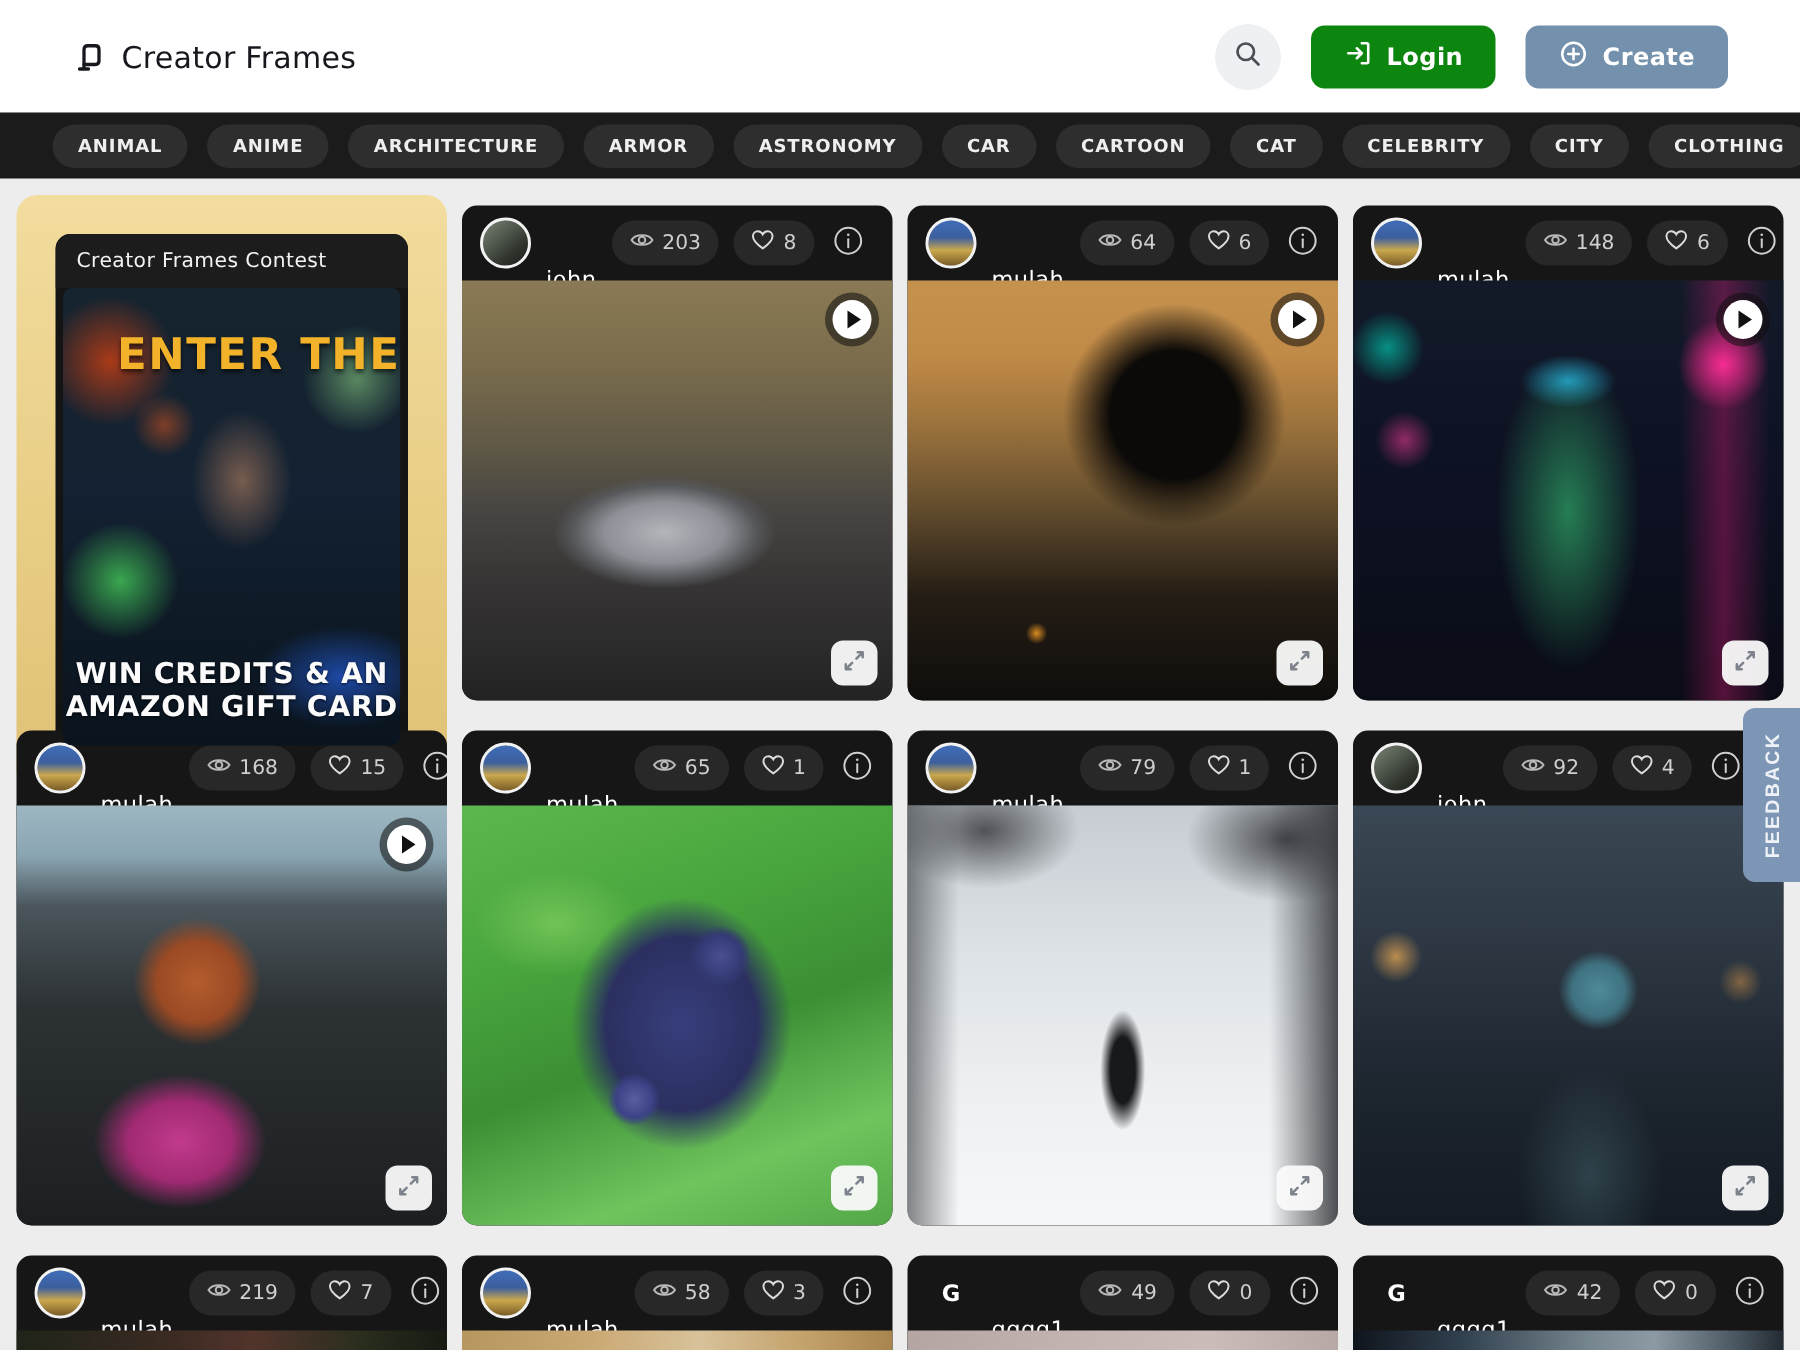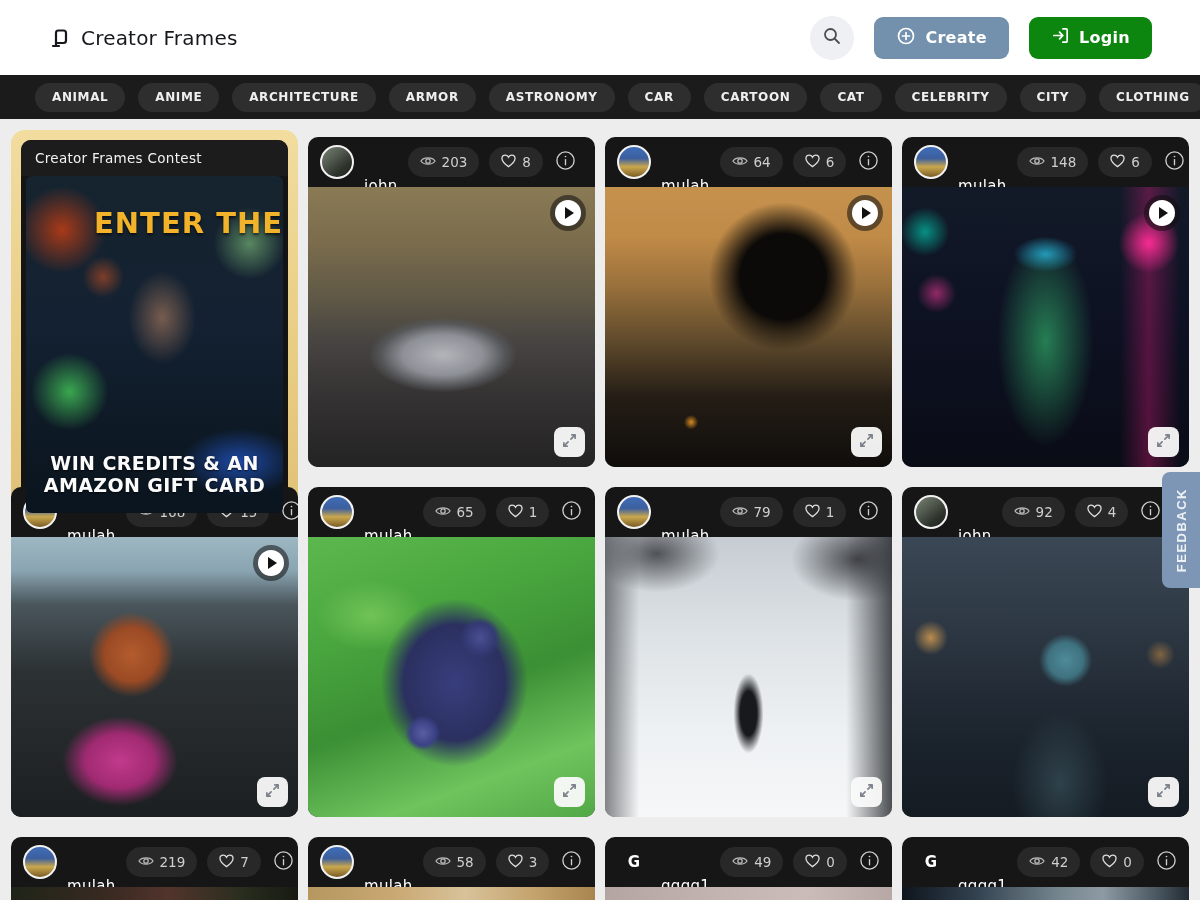--- a/index.html
+++ b/index.html
@@ -25,21 +25,21 @@
   .pill { flex:0 0 auto; background:#2e2e2e; color:#efefef; border:none; border-radius:999px;
     height:29px; padding:0 17px; font-family:inherit; font-size:12px; font-weight:bold;
     letter-spacing:.6px; cursor:pointer; }
 
   
   .grid { margin:11px 11px 0 11px; display:grid; grid-template-columns:repeat(4,1fr);
     column-gap:10px; grid-auto-rows:350px; align-items:start; }
 
   
   .contest-wrap { height:398px; background:linear-gradient(180deg,#f2dd9f 0%,#e8cd84 55%,#dfc176 100%);
-    border-radius:14px; padding:10px; cursor:pointer; }
+    border-radius:14px; padding:26px; cursor:pointer; }
   .contest-card { height:100%; background:#141414; border-radius:10px; overflow:hidden;
     display:flex; flex-direction:column; }
   .contest-head { height:36px; display:flex; align-items:center; padding:0 14px;
     color:#f2f2f2; font-size:13.5px; letter-spacing:.3px; background:#1c1c1c; }
   .contest-img { flex:1; position:relative; margin:0 5px 5px 5px; border-radius:6px;
     background:
       radial-gradient(circle 62px at 14% 16%, rgba(195,62,20,.85), transparent 70%),
       radial-gradient(circle 30px at 30% 30%, rgba(230,90,30,.5), transparent 70%),
       radial-gradient(circle 50px at 87% 20%, rgba(96,146,102,.9), transparent 72%),
       radial-gradient(circle 54px at 17% 64%, rgba(62,182,84,.9), transparent 72%),
@@ -143,37 +143,37 @@
   </div>
   <div class="topbar-right">
     <button class="search-btn">
       <span>
         <svg width="20" height="20" viewBox="0 0 20 20" fill="none" stroke="#4a4d52" stroke-width="1.8" stroke-linecap="round">
           <circle cx="8.5" cy="8.5" r="5.5"></circle>
             <path d="M13 13 L17 17"></path>
         </svg>
       </span>
     </button>
+    <button class="btn btn-login">
+      <span>
+        <svg width="19" height="19" viewBox="0 0 20 20" fill="none" stroke="#fff" stroke-width="1.8" stroke-linecap="round" stroke-linejoin="round">
+          <path d="M12.5 3 L16 3 Q17 3 17 4 L17 16 Q17 17 16 17 L12.5 17"></path>
+          <path d="M3 10 L12 10 M9 6.5 L12.5 10 L9 13.5"></path>
+        </svg>
+      </span>
+      <span>Login</span>
+    </button>
     <button class="btn btn-create">
       <span>
         <svg width="20" height="20" viewBox="0 0 20 20" fill="none" stroke="#fff" stroke-width="1.7" stroke-linecap="round">
           <circle cx="10" cy="10" r="7.5"></circle>
             <path d="M10 6.5 L10 13.5 M6.5 10 L13.5 10"></path>
         </svg>
       </span>
       <span>Create</span>
-    </button>
-    <button class="btn btn-login">
-      <span>
-        <svg width="19" height="19" viewBox="0 0 20 20" fill="none" stroke="#fff" stroke-width="1.8" stroke-linecap="round" stroke-linejoin="round">
-          <path d="M12.5 3 L16 3 Q17 3 17 4 L17 16 Q17 17 16 17 L12.5 17"></path>
-          <path d="M3 10 L12 10 M9 6.5 L12.5 10 L9 13.5"></path>
-        </svg>
-      </span>
-      <span>Login</span>
     </button>
   </div>
 </header>
 
 <nav class="catnav">
     <button class="pill">ANIMAL</button>
     <button class="pill">ANIME</button>
     <button class="pill">ARCHITECTURE</button>
     <button class="pill">ARMOR</button>
     <button class="pill">ASTRONOMY</button>

